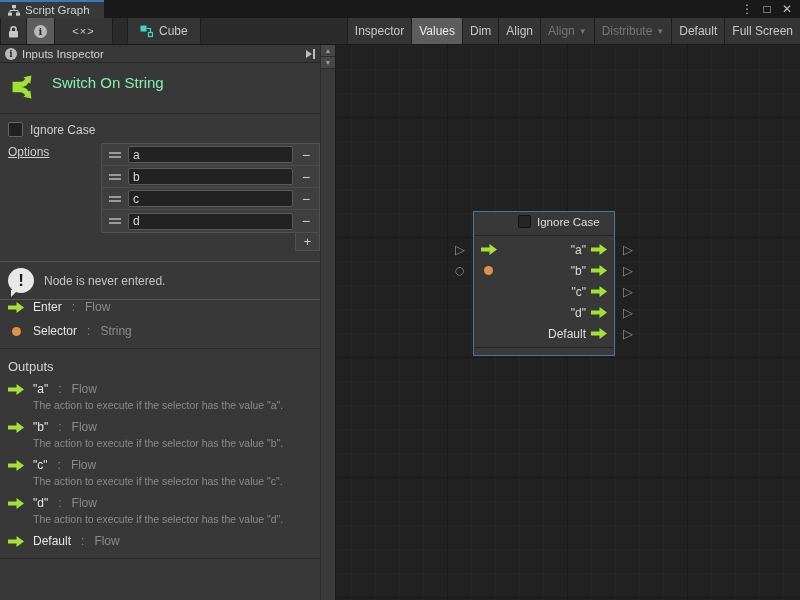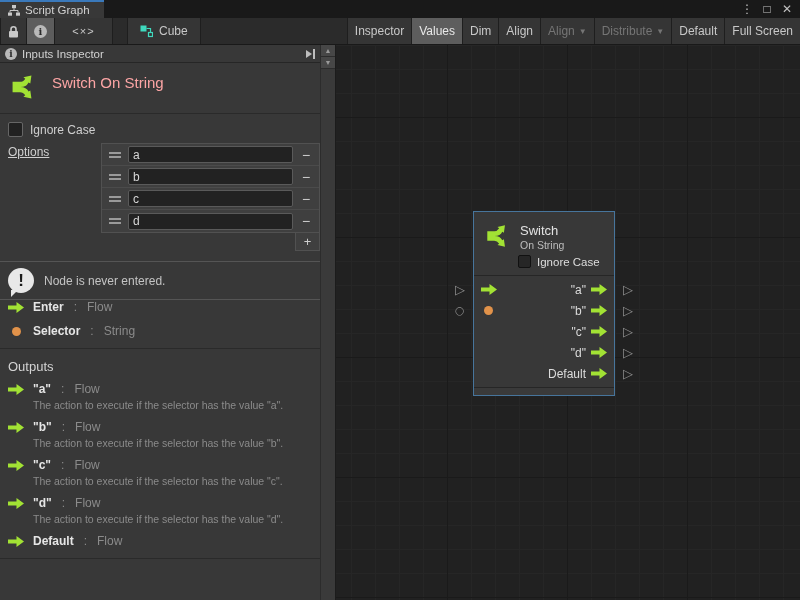--- a/index.html
+++ b/index.html
@@ -48,21 +48,21 @@
   .insp-header { height:18px; display:flex; align-items:center; gap:5px; padding:0 5px;
     border-bottom:1px solid #262626; font-size:11.5px; color:#d2d2d2; }
   .insp-header .spacer { flex:1; }
   .scrollstrip { width:15px; background:#3a3a3a; border-left:1px solid #2c2c2c; display:flex;
     flex-direction:column; }
   .scrollstrip .sbtn { height:12px; display:flex; align-items:center; justify-content:center;
     font-size:7px; color:#9a9a9a; background:#474747; border-bottom:1px solid #2c2c2c; }
 
   .title-block { display:flex; align-items:flex-start; gap:12px; padding:8px 8px 10px 8px;
     border-bottom:1px solid #2a2a2a; }
-  .title-block .ttl { font-size:15px; color:#fca5a5; padding-top:3px; }
+  .title-block .ttl { font-size:15px; color:#86efac; padding-top:3px; }
 
   .props { padding:8px 0 0 0; }
   .prow { display:flex; align-items:center; padding:0 8px; margin-bottom:6px; font-size:12px; color:#cfcfcf; }
   .checkbox { width:15px; height:15px; background:#212121; border:1px solid #666; border-radius:2px;
     margin-right:7px; flex:0 0 auto; }
   .opts-row { display:flex; align-items:flex-start; padding:0 0 0 8px; font-size:12px; color:#cfcfcf; }
   .opts-label { width:118px; padding-top:2px;text-decoration:underline; }
   .optlist { flex:1; margin-right:0; background:#3f3f3f; border:1px solid #515151; }
   .optrow { display:flex; align-items:center; height:22px; border-bottom:1px solid #4b4b4b; }
   .optrow:last-child { border-bottom:none; }
@@ -79,21 +79,21 @@
     padding:6px 8px; display:flex; align-items:center; gap:10px; }
   .warn-ic { position:relative; width:26px; height:25px; background:#e8e8e8; border-radius:50%;
     color:#1c1c1c; font-weight:bold; font-size:17px; display:flex; align-items:center; justify-content:center;
     flex:0 0 auto; }
   .warn-ic:after { content:""; position:absolute; left:3px; bottom:-4px; width:0; height:0;
     border-left:7px solid #e8e8e8; border-bottom:7px solid transparent; }
   .warn-text { font-size:12px; color:#c4c4c4; }
 
   .sechead { font-size:13px; color:#d4d4d4; padding:10px 8px 8px 8px; }
   .pentry { display:flex; align-items:center; gap:9px; padding:0 8px; margin-bottom:10px; }
-  .pname { font-size:12px; font-weight:bold; color:#e6e6e6; }
+  .pname { font-size:12px; font-weight:normal; color:#e6e6e6; }
   .ptype { font-size:12px; color:#8b8b8b; }
   .psep { font-size:12px; color:#8b8b8b; margin:0 1px; }
   .pdesc { font-size:10.5px; color:#8b8b8b; margin:-7px 8px 9px 33px; }
   .divider { border-top:1px solid #2a2a2a; }
   .iconslot { width:16px; display:flex; justify-content:center; flex:0 0 auto; }
   .dot { width:9px; height:9px; border-radius:50%; background:#e1924a; }
 
   
   .canvas { position:relative; flex:1; background-color:#212121;
     background-image:
@@ -366,29 +366,20 @@
 
     <div class="scrollstrip">
       <span class="sbtn">▲</span>
       <span class="sbtn">▼</span>
     </div>
   </div>
 
   <div class="canvas">
     <div class="node-wrap">
       <div class="node">
-        <div class="nhead">
-          <svg width="28" height="30" viewBox="0 0 24 28">
-            <use href="#switch-ic"></use>
-          </svg>
-          <div class="ntitles">
-            <div class="ntitle">Switch</div>
-            <div class="nsub">On String</div>
-          </div>
-        </div>
         <div class="nignore">
           <span class="checkbox"></span>
           <span>Ignore Case</span>
         </div>
         <div class="nbody">
           <div class="nrow">
             <span class="conn l">▷</span>
             <svg width="16" height="11" viewBox="0 0 16 11">
                 <use href="#flow-arrow"></use>
               </svg>

